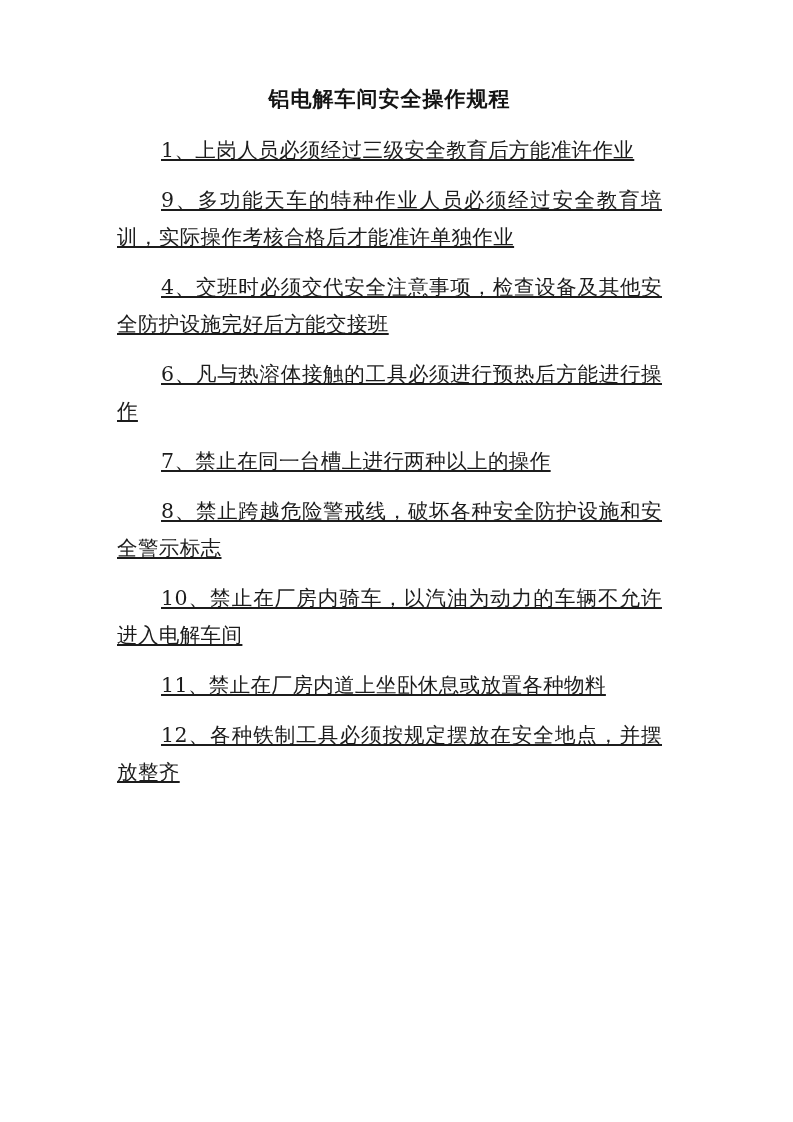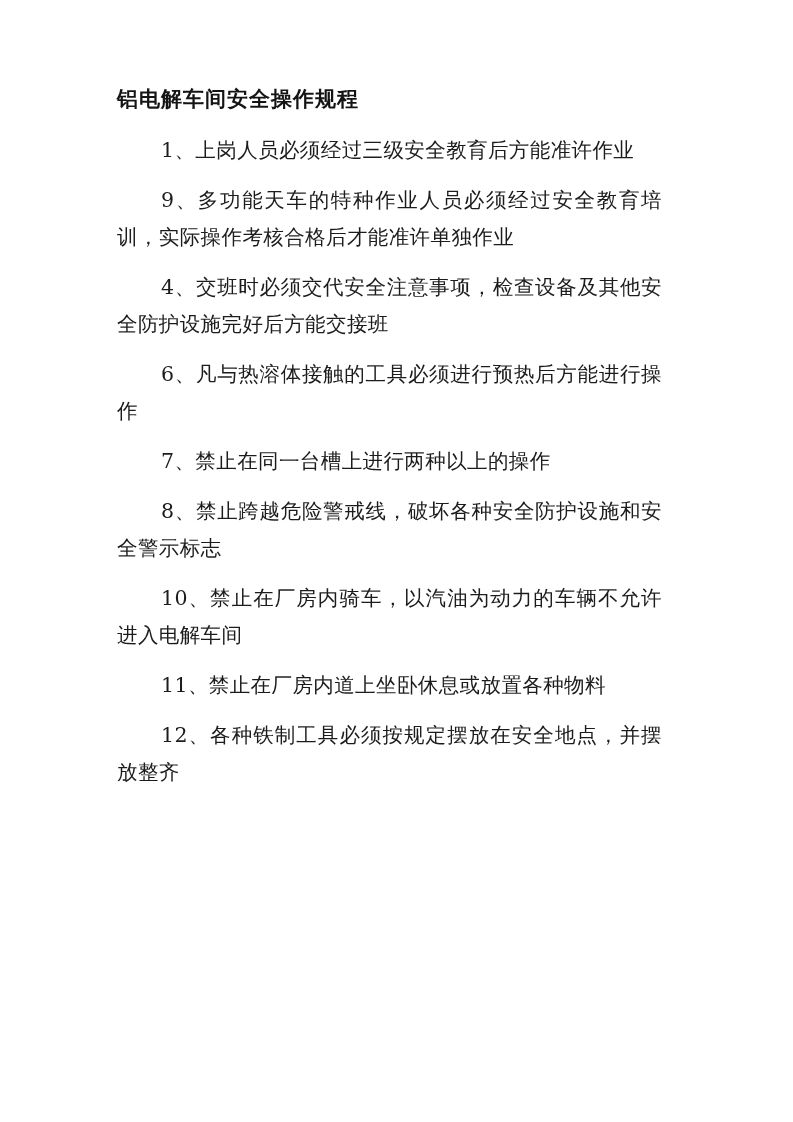--- a/index.html
+++ b/index.html
@@ -24,20 +24,21 @@
   }
 
   .content {
     position: absolute;
     left: 117px;
     top: 84px;
     width: 545px;
   }
 
   .doc-title {
+    text-align: center;
     font-family: "DejaVu Serif", "Liberation Serif", serif;
     font-weight: bold;
     font-size: 21px;
     line-height: 30px;
     letter-spacing: 1px;
     color: #141414;
     margin: 0 0 18px 0;
     padding: 0;
   }
 
@@ -52,20 +53,21 @@
     font-size: 20.5px;
     line-height: 37px;
     letter-spacing: 0.4px;
     color: #1c1c1c;
     text-indent: 44px;
     margin: 0 0 13px 0;
     padding: 0;
     text-align: justify;
     text-justify: inter-character;
     word-break: break-all;
+    text-decoration: underline;
   }
 
   .clause:last-child {
     margin-bottom: 9px;
   }
 </style>
 </head>
 <body>
 
 <div class="page">

